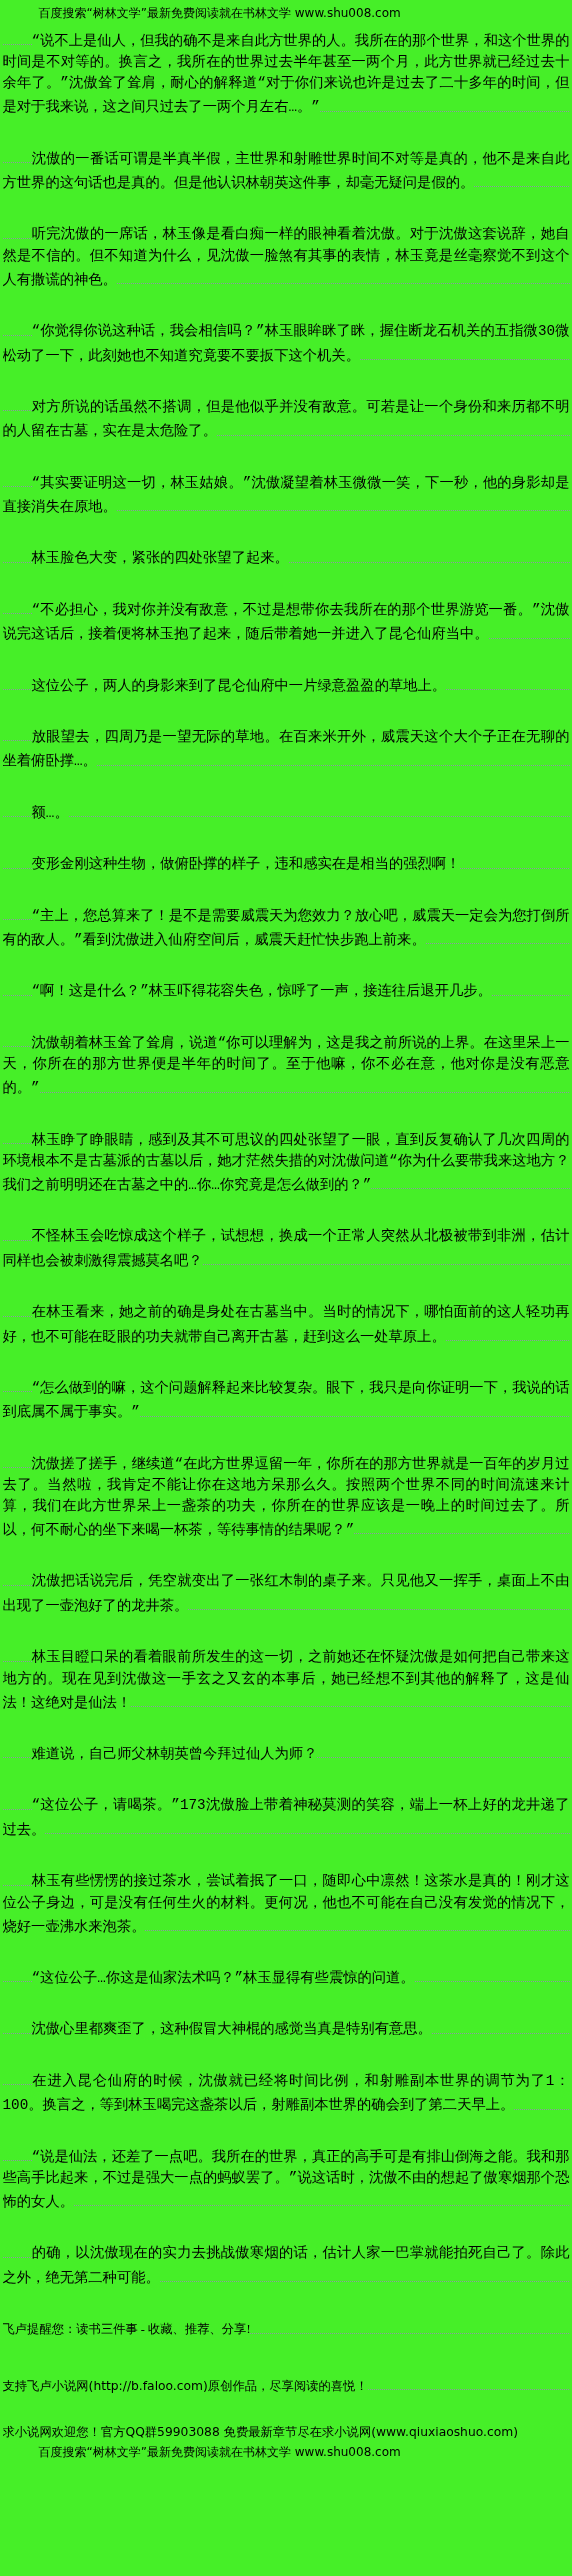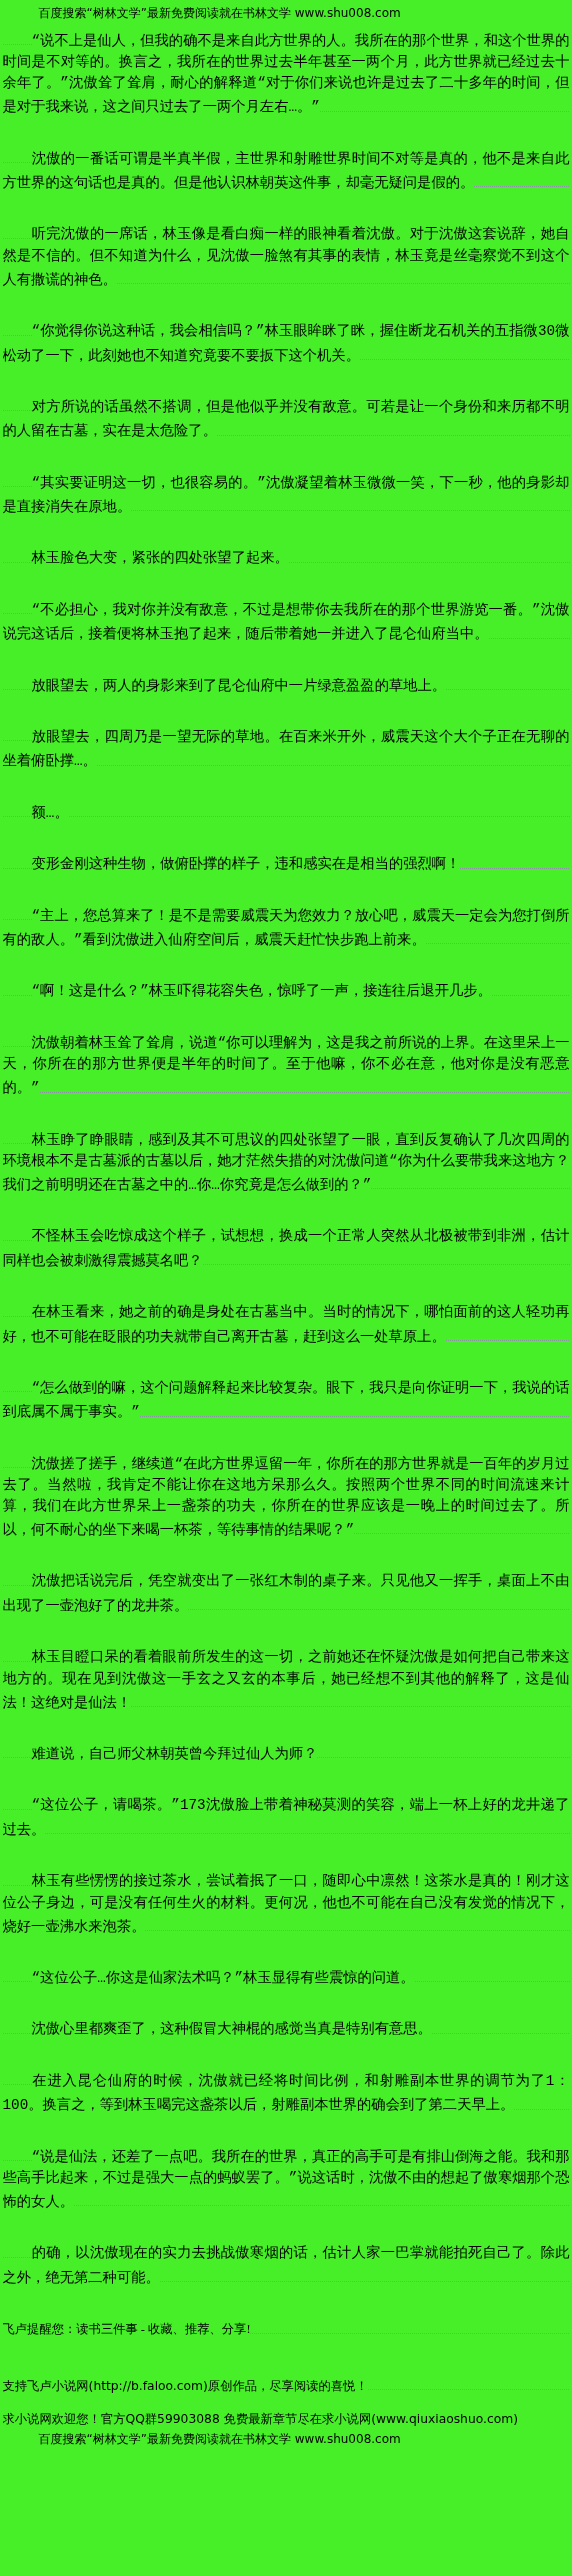--- a/index.html
+++ b/index.html
@@ -46,40 +46,40 @@
     height:16.4px;
     border-bottom:0.8px dotted var(--dot);
     vertical-align:baseline;
   }
   .footer-line{
     font-size:12.3px;
     line-height:20.4px;
     overflow:hidden;
   }
   .footer-reminder{margin-bottom:33px;font-family:Liberation Serif, serif;}
-  .footer-support{margin-bottom:12px;}
+  .footer-support{margin-bottom:25px;}
   .footer-welcome{margin-bottom:1.6px;}
 </style>
 </head>
 <body>
 
 <div class="page">
 
   <div class="promo top">百度搜索“树林文学”最新免费阅读就在书林文学 www.shu008.com</div>
 
   <div id="paragraphs">
       <div class="para leader">“说不上是仙人，但我的确不是来自此方世界的人。我所在的那个世界，和这个世界的时间是不对等的。换言之，我所在的世界过去半年甚至一两个月，此方世界就已经过去十余年了。”沈傲耸了耸肩，耐心的解释道“对于你们来说也许是过去了二十多年的时间，但是对于我来说，这之间只过去了一两个月左右…。”</div>
       <div class="para leader">沈傲的一番话可谓是半真半假，主世界和射雕世界时间不对等是真的，他不是来自此方世界的这句话也是真的。但是他认识林朝英这件事，却毫无疑问是假的。</div>
       <div class="para leader">听完沈傲的一席话，林玉像是看白痴一样的眼神看着沈傲。对于沈傲这套说辞，她自然是不信的。但不知道为什么，见沈傲一脸煞有其事的表情，林玉竟是丝毫察觉不到这个人有撒谎的神色。</div>
       <div class="para leader">“你觉得你说这种话，我会相信吗？”林玉眼眸眯了眯，握住断龙石机关的五指微30微松动了一下，此刻她也不知道究竟要不要扳下这个机关。</div>
       <div class="para leader">对方所说的话虽然不搭调，但是他似乎并没有敌意。可若是让一个身份和来历都不明的人留在古墓，实在是太危险了。</div>
-      <div class="para leader">“其实要证明这一切，也很容易的。”沈傲凝望着林玉微微一笑，下一秒，他的身影却是直接消失在原地。</div>
+      <div class="para leader">“其实要证明这一切，林玉姑娘。”沈傲凝望着林玉微微一笑，下一秒，他的身影却是直接消失在原地。</div>
       <div class="para leader">林玉脸色大变，紧张的四处张望了起来。</div>
       <div class="para leader">“不必担心，我对你并没有敌意，不过是想带你去我所在的那个世界游览一番。”沈傲说完这话后，接着便将林玉抱了起来，随后带着她一并进入了昆仑仙府当中。</div>
-      <div class="para leader">放眼望去，两人的身影来到了昆仑仙府中一片绿意盈盈的草地上。</div>
+      <div class="para leader">这位公子，两人的身影来到了昆仑仙府中一片绿意盈盈的草地上。</div>
       <div class="para leader">放眼望去，四周乃是一望无际的草地。在百来米开外，威震天这个大个子正在无聊的坐着俯卧撑…。</div>
       <div class="para leader">额…。</div>
       <div class="para leader">变形金刚这种生物，做俯卧撑的样子，违和感实在是相当的强烈啊！</div>
       <div class="para leader">“主上，您总算来了！是不是需要威震天为您效力？放心吧，威震天一定会为您打倒所有的敌人。”看到沈傲进入仙府空间后，威震天赶忙快步跑上前来。</div>
       <div class="para leader">“啊！这是什么？”林玉吓得花容失色，惊呼了一声，接连往后退开几步。</div>
       <div class="para leader">沈傲朝着林玉耸了耸肩，说道“你可以理解为，这是我之前所说的上界。在这里呆上一天，你所在的那方世界便是半年的时间了。至于他嘛，你不必在意，他对你是没有恶意的。”</div>
       <div class="para leader">林玉睁了睁眼睛，感到及其不可思议的四处张望了一眼，直到反复确认了几次四周的环境根本不是古墓派的古墓以后，她才茫然失措的对沈傲问道“你为什么要带我来这地方？我们之前明明还在古墓之中的…你…你究竟是怎么做到的？”</div>
       <div class="para leader">不怪林玉会吃惊成这个样子，试想想，换成一个正常人突然从北极被带到非洲，估计同样也会被刺激得震撼莫名吧？</div>
       <div class="para leader">在林玉看来，她之前的确是身处在古墓当中。当时的情况下，哪怕面前的这人轻功再好，也不可能在眨眼的功夫就带自己离开古墓，赶到这么一处草原上。</div>
       <div class="para leader">“怎么做到的嘛，这个问题解释起来比较复杂。眼下，我只是向你证明一下，我说的话到底属不属于事实。”</div>

